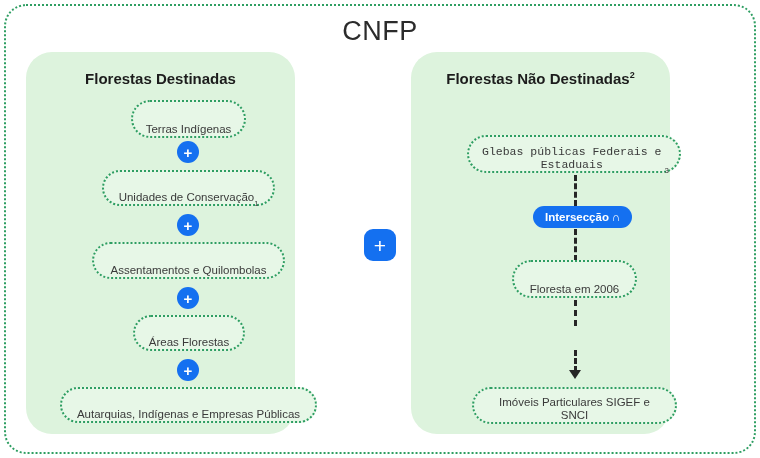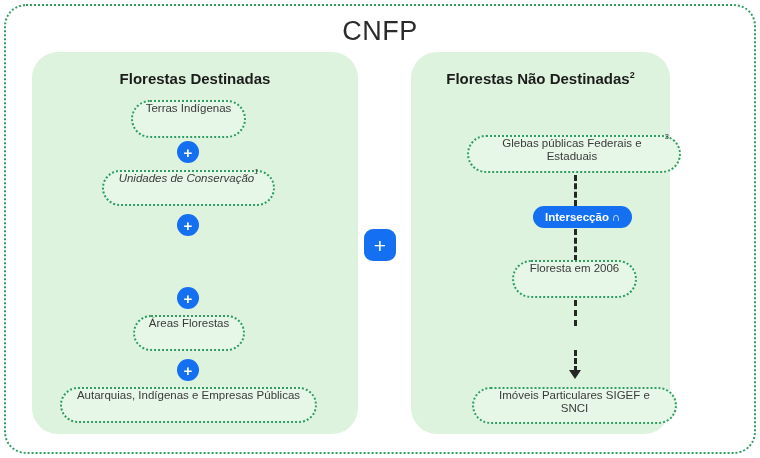--- a/index.html
+++ b/index.html
@@ -51,21 +51,21 @@
 
   
   .panel {
     position: absolute;
     top: 52px;
     height: 382px;
     background: #ddf3dd;
     border-radius: 26px;
     box-sizing: border-box;
   }
-  .panel-left  { left: 32px;  width: 326px; }
+  .panel-left  { left: 26px;  width: 269px; }
   .panel-right { left: 411px; width: 259px; }
 
   .panel-title {
     position: absolute;
     top: 18px;
     left: 0;
     width: 100%;
     text-align: center;
     font-size: 15px;
     font-weight: bold;
@@ -79,21 +79,21 @@
   }
 
   
   .node {
     position: absolute;
     box-sizing: border-box;
     border: 2px dotted #2e9e62;
     border-radius: 999px;
     background: #e7f7e7;
     display: flex;
-    align-items: flex-start;
+    align-items: flex-end;
     justify-content: center;
     text-align: center;
     font-size: 11.5px;
     color: #3a3a3a;
     padding: 0 10px;
     font-family: "Liberation Sans", sans-serif;
     line-height: 1.15;
   }
   .node sup {
     font-size: 7.5px;
@@ -185,29 +185,33 @@
 
   <div class="node" style="left:131px; top:100px; width:115px; height:38px;">
     <span>Terras Indígenas</span>
       <sup></sup>
   </div>
 
   <div class="plus-circle" style="left:177px; top:141px;">
     <span>+</span>
   </div>
 
-  <div class="node" style="left:102px; top:170px; width:173px; height:36px;font-style:italic;">
+  <div class="node" style="left:102px; top:170px; width:173px; height:36px;">
     <span>Unidades de Conservação</span>
       <sup>1</sup>
   </div>
 
   <div class="plus-circle" style="left:177px; top:214px;">
     <span>+</span>
   </div>
 
+  <div class="node" style="left:92px; top:242px; width:193px; height:37px;">
+    <span>Assentamentos e Quilombolas</span>
+      <sup></sup>
+  </div>
 
   <div class="plus-circle" style="left:177px; top:287px;">
     <span>+</span>
   </div>
 
   <div class="node" style="left:133px; top:315px; width:112px; height:36px;">
     <span>Áreas Florestas</span>
       <sup></sup>
   </div>
 
@@ -223,21 +227,21 @@
   <div class="plus-square">
     <span>+</span>
   </div>
 
   <div class="panel panel-right">
     <div class="panel-title">
       <span>Florestas Não Destinadas</span><sup>2</sup>
     </div>
   </div>
 
-  <div class="node" style="left:467px; top:135px; width:214px; height:38px;">
+  <div class="node" style="left:467px; top:135px; width:214px; height:38px;font-family:Liberation Mono, monospace;">
     <span>Glebas públicas Federais e Estaduais</span>
       <sup>3</sup>
   </div>
 
   <div class="dash-line" style="left:574px; top:175px; height:31px;"></div>
 
   <div class="op-pill" style="left:533px; top:206px;">
     <span>Intersecção ∩</span>
   </div>
 

